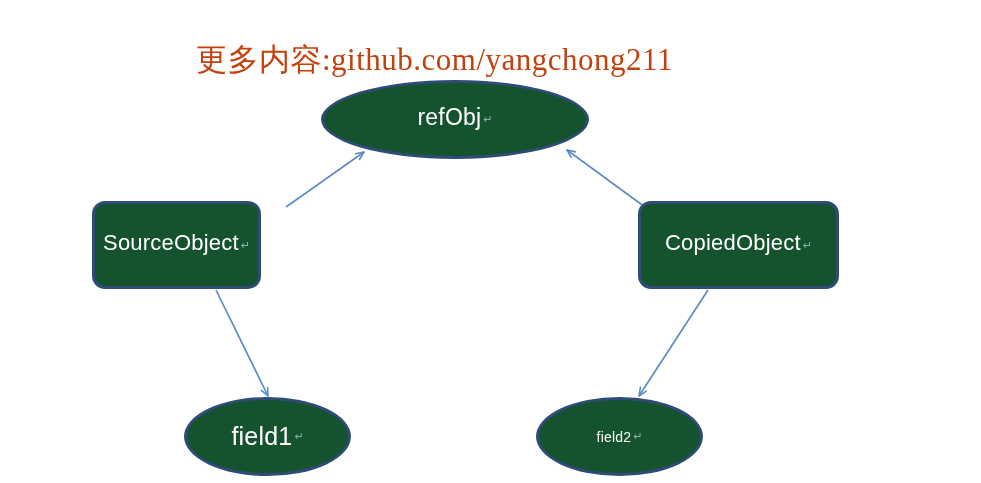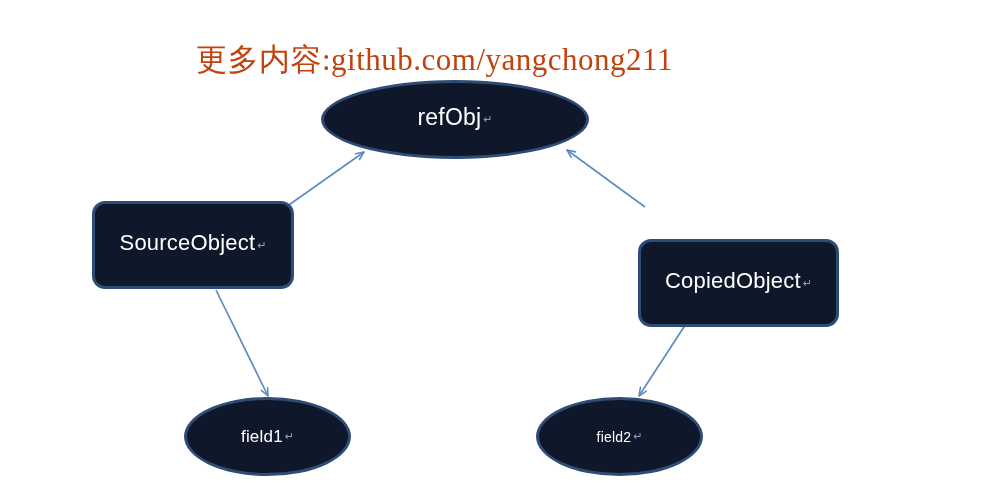--- a/index.html
+++ b/index.html
@@ -20,21 +20,21 @@
   #edge-layer {
     position: absolute;
     left: 0;
     top: 0;
     width: 981px;
     height: 483px;
   }
   .node {
     position: absolute;
     box-sizing: border-box;
-    background: #0f172a;
+    background: #14532d;
     border: 3px solid #2e4c75;
     display: flex;
     align-items: center;
     justify-content: center;
   }
   .node.ellipse {
     border-radius: 50%;
   }
   .node.rounded-rect {
     border-radius: 13px;
@@ -67,39 +67,38 @@
   #node-refobj {
     left: 321px;
     top: 80px;
     width: 268px;
     height: 79px;
   }
   #node-refobj .node-label { font-size: 23px; }
   #node-sourceobject {
     left: 92px;
     top: 201px;
-    width: 202px;
+    width: 169px;
     height: 88px;
   }
   #node-sourceobject .node-label { font-size: 22px; }
   #node-copiedobject {
     left: 638px;
     top: 201px;
     width: 201px;
     height: 88px;
-    margin-top: 38px;
   }
   #node-copiedobject .node-label { font-size: 22px; }
   #node-field1 {
     left: 184px;
     top: 397px;
     width: 167px;
     height: 79px;
   }
-  #node-field1 .node-label { font-size: 17px; }
+  #node-field1 .node-label { font-size: 25px; }
   #node-field2 {
     left: 536px;
     top: 397px;
     width: 167px;
     height: 79px;
   }
   #node-field2 .node-label { font-size: 14px; }
   #watermark {
     position: absolute;
     left: 196px;

